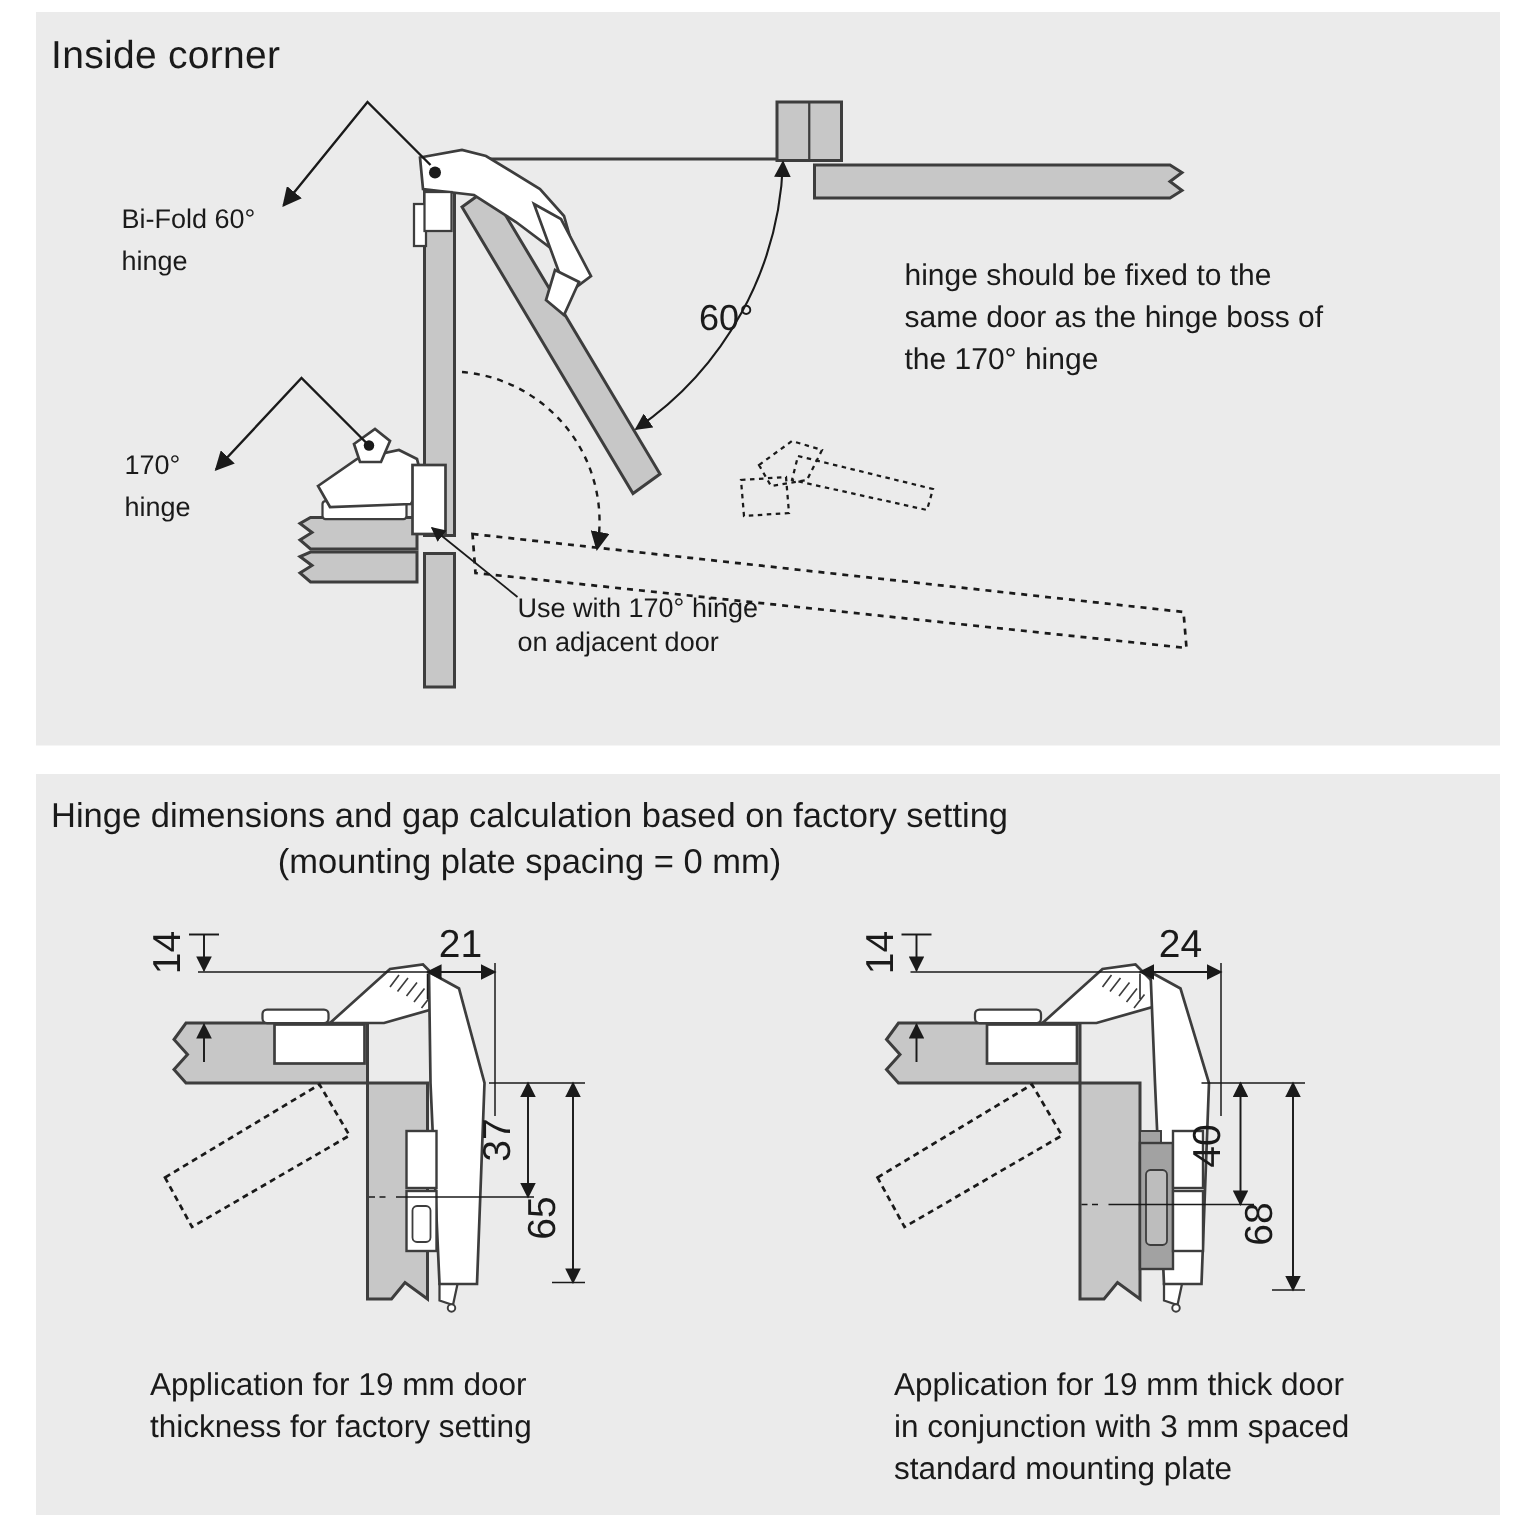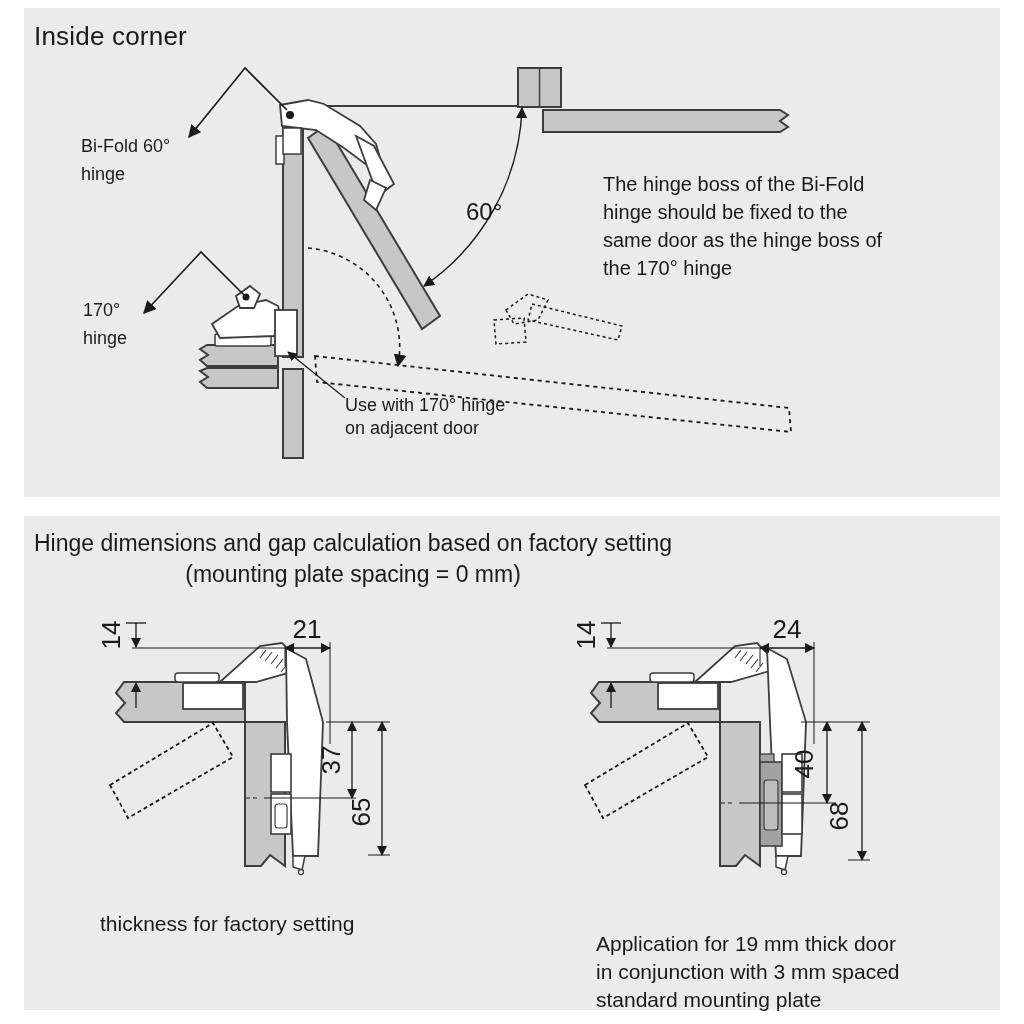--- a/index.html
+++ b/index.html
@@ -86,21 +86,20 @@
     <div>Bi-Fold 60°</div>
     <div>hinge</div>
   </div>
 
   <div class="abs lbl" style="left:38px;top:288px;">
     <div>170°</div>
     <div>hinge</div>
   </div>
 
   <div class="abs para" style="left:579px;top:162px;">
-    <div>The hinge boss of the Bi-Fold</div>
     <div>hinge should be fixed to the</div>
     <div>same door as the hinge boss of</div>
     <div>the 170° hinge</div>
   </div>
 
   <div class="abs note" style="left:321px;top:386px;">
     <div>Use with 170° hinge</div>
     <div>on adjacent door</div>
   </div>
 </div>
@@ -189,21 +188,22 @@
       <text class="dimtxt" text-anchor="middle" transform="translate(824,300) rotate(-90)">68</text>
     </g>
   </svg>
 
   <div class="abs b-title" style="left:10px;top:12px;text-align:center;">
     <div>Hinge dimensions and gap calculation based on factory setting</div>
     <div>(mounting plate spacing = 0 mm)</div>
   </div>
 
   <div class="abs caption" style="left:76px;top:394px;">
+    <div>Application for 19 mm door</div>
     <div>thickness for factory setting</div>
   </div>
 
-  <div class="abs caption" style="left:572px;top:394px;margin-top:20px;">
+  <div class="abs caption" style="left:572px;top:394px;">
     <div>Application for 19 mm thick door</div>
     <div>in conjunction with 3 mm spaced</div>
     <div>standard mounting plate</div>
   </div>
 </div>
 
 </body></html>

